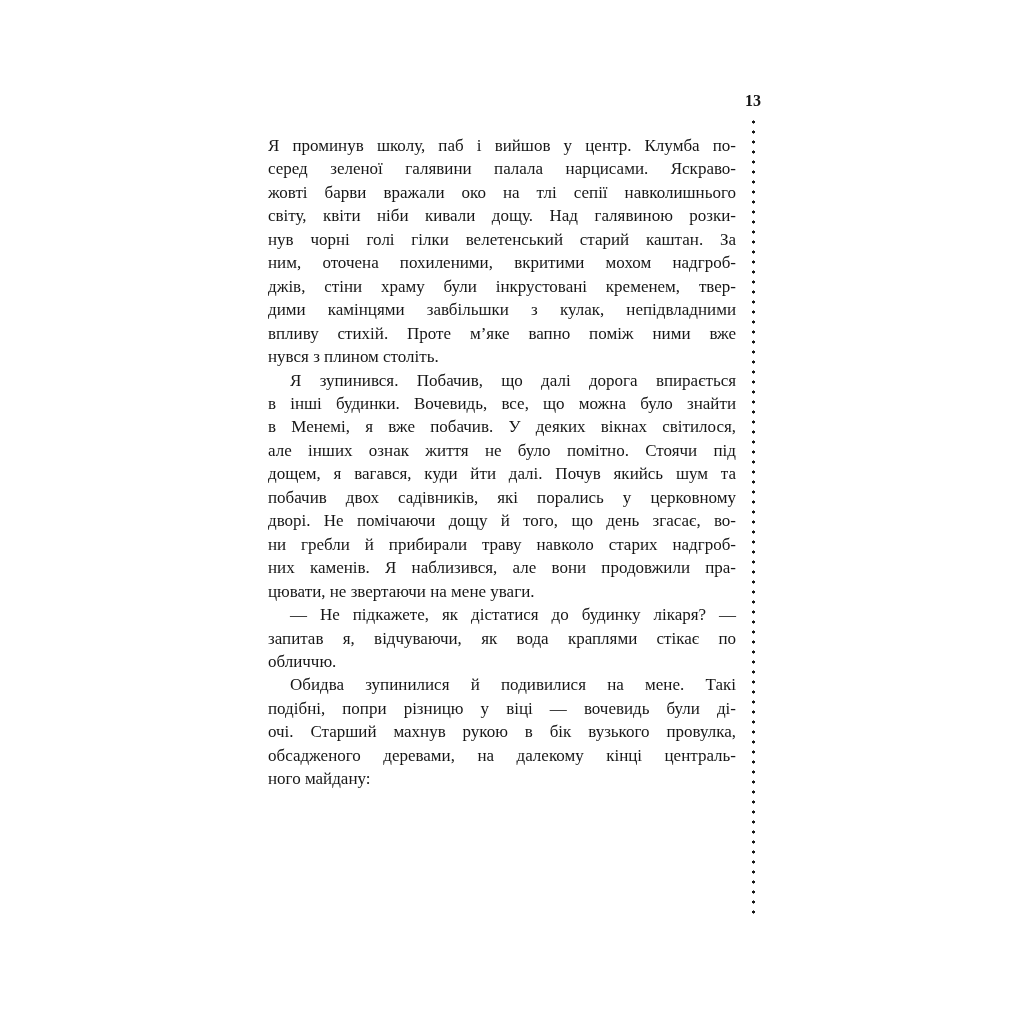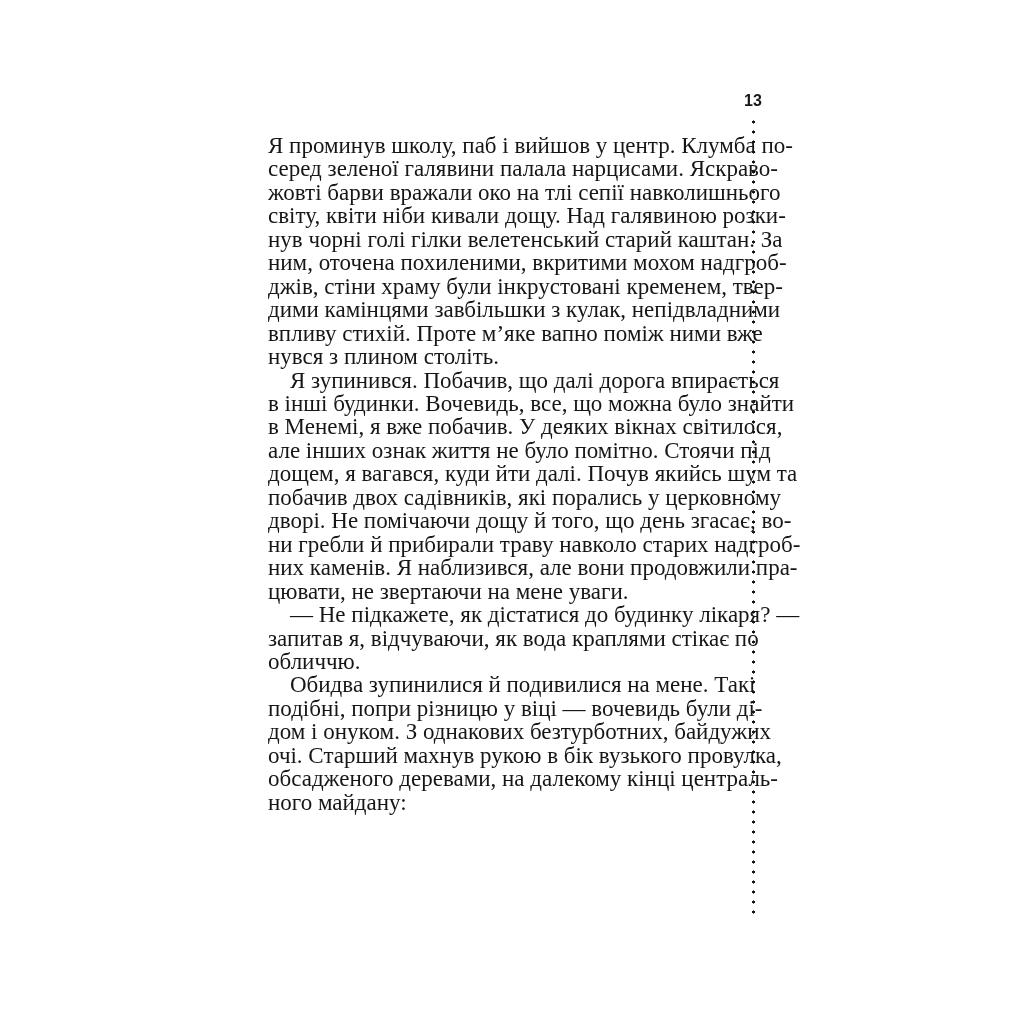--- a/index.html
+++ b/index.html
@@ -13,21 +13,21 @@
     height: 1024px;
     background: #ffffff;
     overflow: hidden;
   }
   .page-number {
     position: absolute;
     left: 737px;
     top: 92px;
     width: 32px;
     text-align: center;
-    font-family: Liberation Sans, sans-serif;
+    font-family: Liberation Serif, serif;
     font-weight: bold;
     font-size: 16px;
     line-height: 18px;
     color: #161616;
   }
   .dotted-rule {
     position: absolute;
     left: 751px;
     top: 117px;
     width: 5px;
@@ -36,21 +36,21 @@
     background-size: 5px 10px;
     background-repeat: repeat-y;
     background-position: center top;
   }
   .text-block {
     position: absolute;
     left: 268px;
     top: 134px;
     width: 468px;
     font-family: "Liberation Serif", serif;
-    font-size: 23px;
+    font-size: 17px;
     line-height: 23.45px;
     color: #161616;
   }
   .para { margin: 0; }
   .line {
     text-align: justify;
     text-align-last: justify;
     white-space: nowrap;
   }
   .line.last {
@@ -92,19 +92,18 @@
         <div class="line last">цювати, не звертаючи на мене уваги.</div>
       </div>
       <div class="para">
         <div class="line indent">— Не підкажете, як дістатися до будинку лікаря? —</div>
         <div class="line">запитав я, відчуваючи, як вода краплями стікає по</div>
         <div class="line last">обличчю.</div>
       </div>
       <div class="para">
         <div class="line indent">Обидва зупинилися й подивилися на мене. Такі</div>
         <div class="line">подібні, попри різницю у віці — вочевидь були ді-</div>
-        <div class="line">дом і онуком. З однакових безтурботних, байдужих</div>
         <div class="line">очі. Старший махнув рукою в бік вузького провулка,</div>
         <div class="line">обсадженого деревами, на далекому кінці централь-</div>
         <div class="line last">ного майдану:</div>
       </div>
     </div>
 </div>
 
 </body></html>

